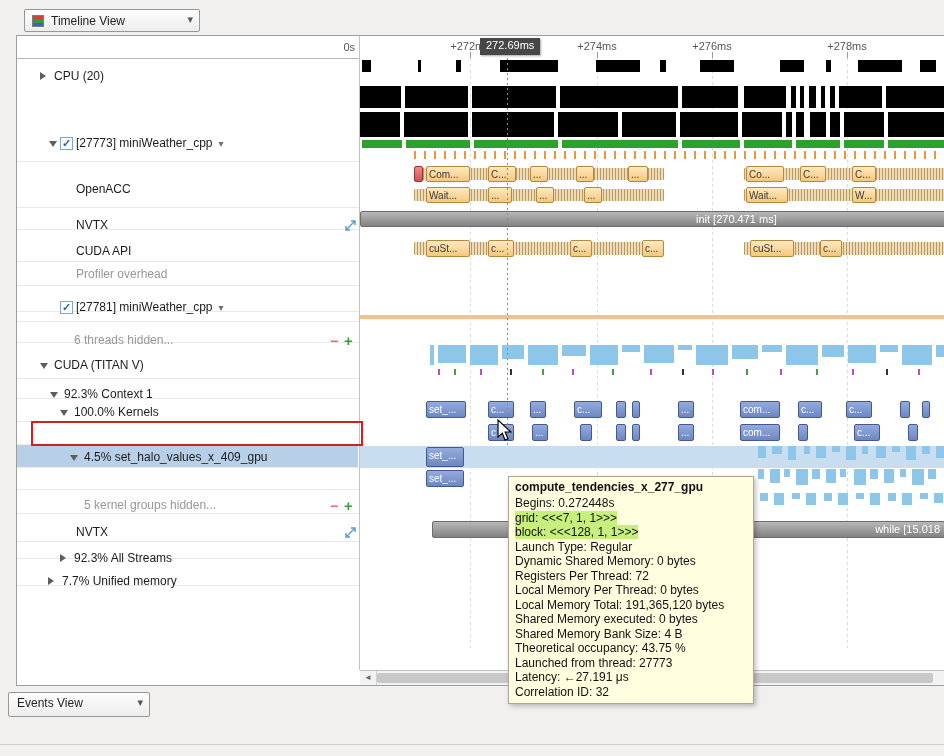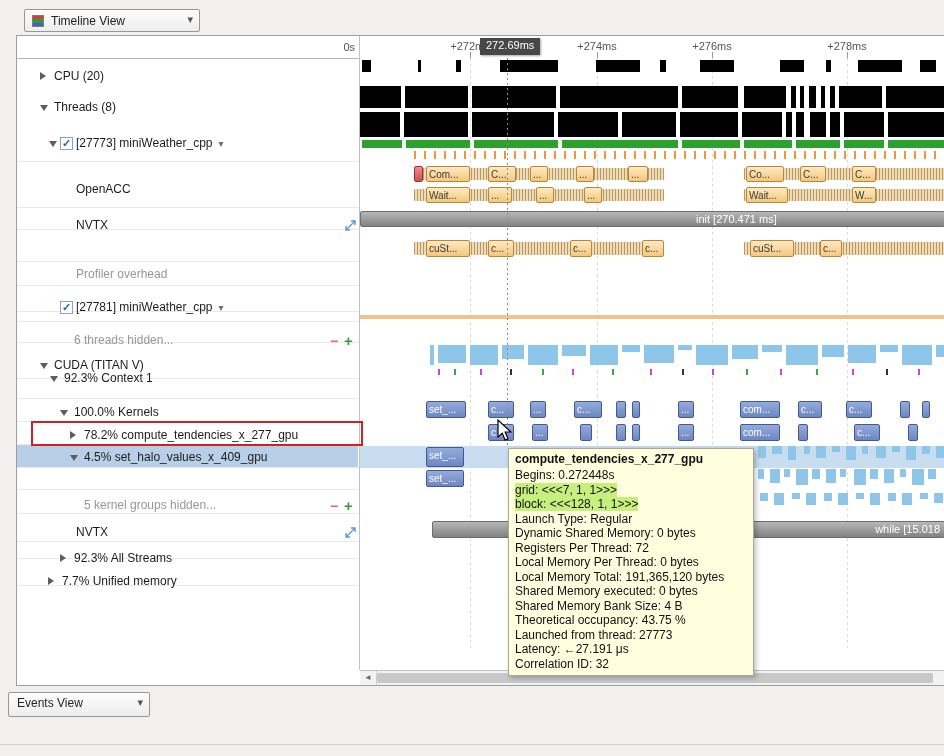--- a/index.html
+++ b/index.html
@@ -67,21 +67,21 @@
   
   .hscroll{position:absolute;left:343px;top:634px;width:585px;height:15px;background:#f2f2f2;border-top:1px solid #c0c0c0;box-sizing:border-box;}
   .hs-btn{position:absolute;left:0;top:0;width:16px;height:14px;font-size:8px;color:#666;text-align:center;line-height:14px;border-right:1px solid #d0d0d0;}
   .hs-thumb{position:absolute;left:17px;top:2px;width:556px;height:10px;background:#c8c8c8;border-radius:2px;}
 
   
   #eventsCombo{left:8px;top:692px;width:142px;height:25px;}
   .bottom-line{position:absolute;left:0;top:744px;width:944px;height:1px;background:#cfcfcf;}
 
   
-  .tooltip{position:absolute;left:508px;top:448px;width:246px;background:var(--tt-bg,#ffffdf);border:1px solid #a9a99a;box-sizing:border-box;
+  .tooltip{position:absolute;left:508px;top:476px;width:246px;background:var(--tt-bg,#ffffdf);border:1px solid #a9a99a;box-sizing:border-box;
     box-shadow:2px 2px 5px rgba(0,0,0,.25);padding:3px 6px 4px 6px;font-size:12px;color:#111;z-index:20;}
   .tt-title{font-weight:bold;margin-bottom:2px;white-space:nowrap;}
   .tt-line{line-height:14.5px;white-space:nowrap;}
   .tt-line .hl{background:var(--tt-hl,#c6ef7e);}
 
   .mouse-cursor{position:absolute;left:497px;top:419px;z-index:30;}
 </style>
 </head>
 <body>
 
@@ -117,65 +117,60 @@
         <div class="sep" style="top: 549px;"></div>
       </div>
     <div class="origin-label">0s</div>
     <div class="ruler-line"></div>
 
     <div class="tree" id="tree">
         <div class="tree-row" style="top: 30px;">
           <span class="arr arr-r" style="left: 22px;"></span>
           <span class="tree-label" style="left: 36px;">CPU (20)</span>
         </div>
-        <div class="tree-row" style="top: 61px;">
-          <span class="arr arr-d" style="left: 22px;"></span>
-          <span class="tree-label" style="left: 36px;">Threads (8)</span>
-        </div>
         <div class="tree-row" style="top: 97px;">
           <span class="arr arr-d" style="left: 31px;"></span>
           <span class="cb" style="left: 42px;">✓</span>
           <span class="tree-label" style="left: 58px;">[27773] miniWeather_cpp<span class="ddcaret">▾</span></span>
         </div>
         <div class="tree-row" style="top: 143px;">
           <span class="tree-label" style="left: 58px;">OpenACC</span>
         </div>
         <div class="tree-row" style="top: 179px;">
           <span class="tree-label" style="left: 58px;">NVTX</span>
           <span class="expand-ic" style="left: 326px;"><svg width="13" height="13" viewBox="0 0 13 13">
               <path d="M2 11 L11 2 M7 2 h4 v4 M6 11 h-4 v-4" stroke="#5a9bd5" stroke-width="1.4" fill="none"></path>
             </svg></span>
         </div>
+        <div class="tree-row" style="top: 205px;">
+          <span class="tree-label" style="left: 58px;">CUDA API</span>
+        </div>
         <div class="tree-row muted" style="top: 228px;">
           <span class="tree-label" style="left: 58px;">Profiler overhead</span>
         </div>
         <div class="tree-row" style="top: 261px;">
           <span class="cb" style="left: 42px;">✓</span>
           <span class="tree-label" style="left: 58px;">[27781] miniWeather_cpp<span class="ddcaret">▾</span></span>
         </div>
         <div class="tree-row muted" style="top: 294px;">
           <span class="tree-label" style="left: 56px;">6 threads hidden...</span>
           <span class="hidectl-m" style="left: 312px;">−</span>
           <span class="hidectl-p" style="left: 326px;">+</span>
         </div>
         <div class="tree-row" style="top: 319px;">
           <span class="arr arr-d" style="left: 22px;"></span>
           <span class="tree-label" style="left: 36px;">CUDA (TITAN V)</span>
         </div>
-        <div class="tree-row" style="top: 332px; padding-left: 40px;">
+        <div class="tree-row" style="top: 348px; padding-left: 40px;">
           <span class="arr arr-d" style="left: 32px;"></span>
           <span class="tree-label" style="left: 46px;">92.3% Context 1</span>
         </div>
         <div class="tree-row" style="top: 366px;">
           <span class="arr arr-d" style="left: 42px;"></span>
           <span class="tree-label" style="left: 56px;">100.0% Kernels</span>
-        </div>
-        <div class="tree-row" style="top: 389px;">
-          <span class="arr arr-r" style="left: 52px;"></span>
-          <span class="tree-label" style="left: 66px;">78.2% compute_tendencies_x_277_gpu</span>
         </div>
         <div class="sel-bg" style="top: 409px;"></div>
         <div class="tree-row" style="top: 411px;">
           <span class="arr arr-d" style="left: 52px;"></span>
           <span class="tree-label" style="left: 66px;">4.5% set_halo_values_x_409_gpu</span>
         </div>
         <div class="tree-row muted" style="top: 459px;">
           <span class="tree-label" style="left: 66px;">5 kernel groups hidden...</span>
           <span class="hidectl-m" style="left: 312px;">−</span>
           <span class="hidectl-p" style="left: 326px;">+</span>

